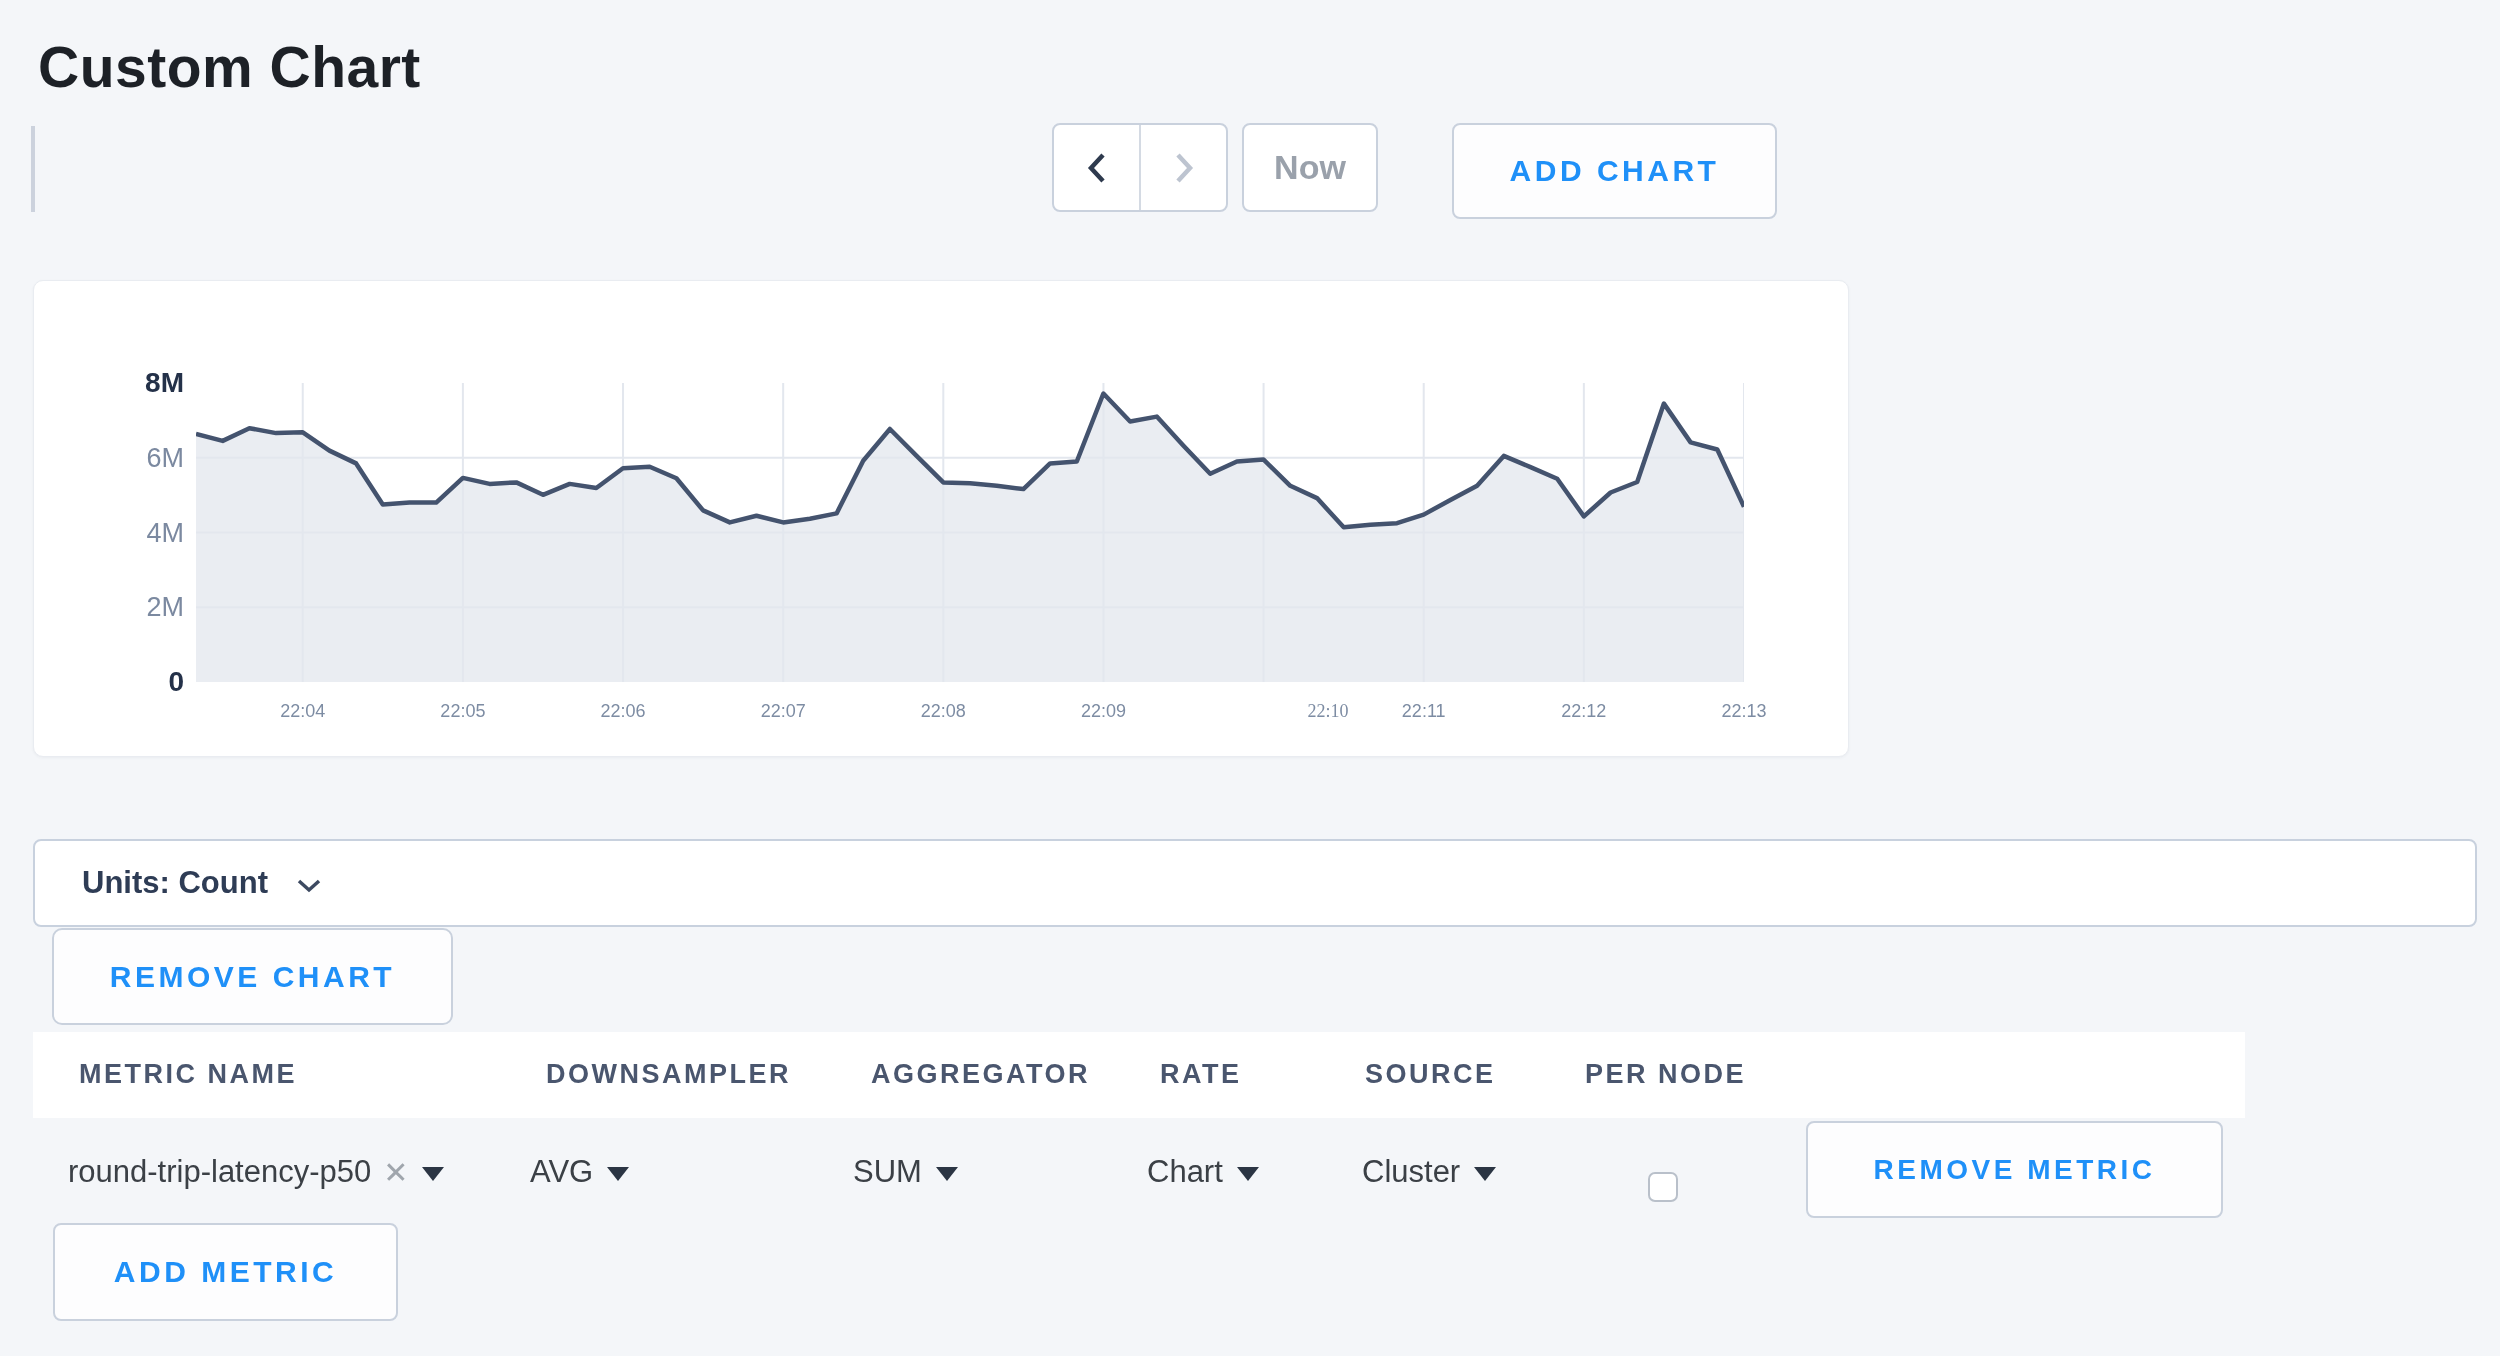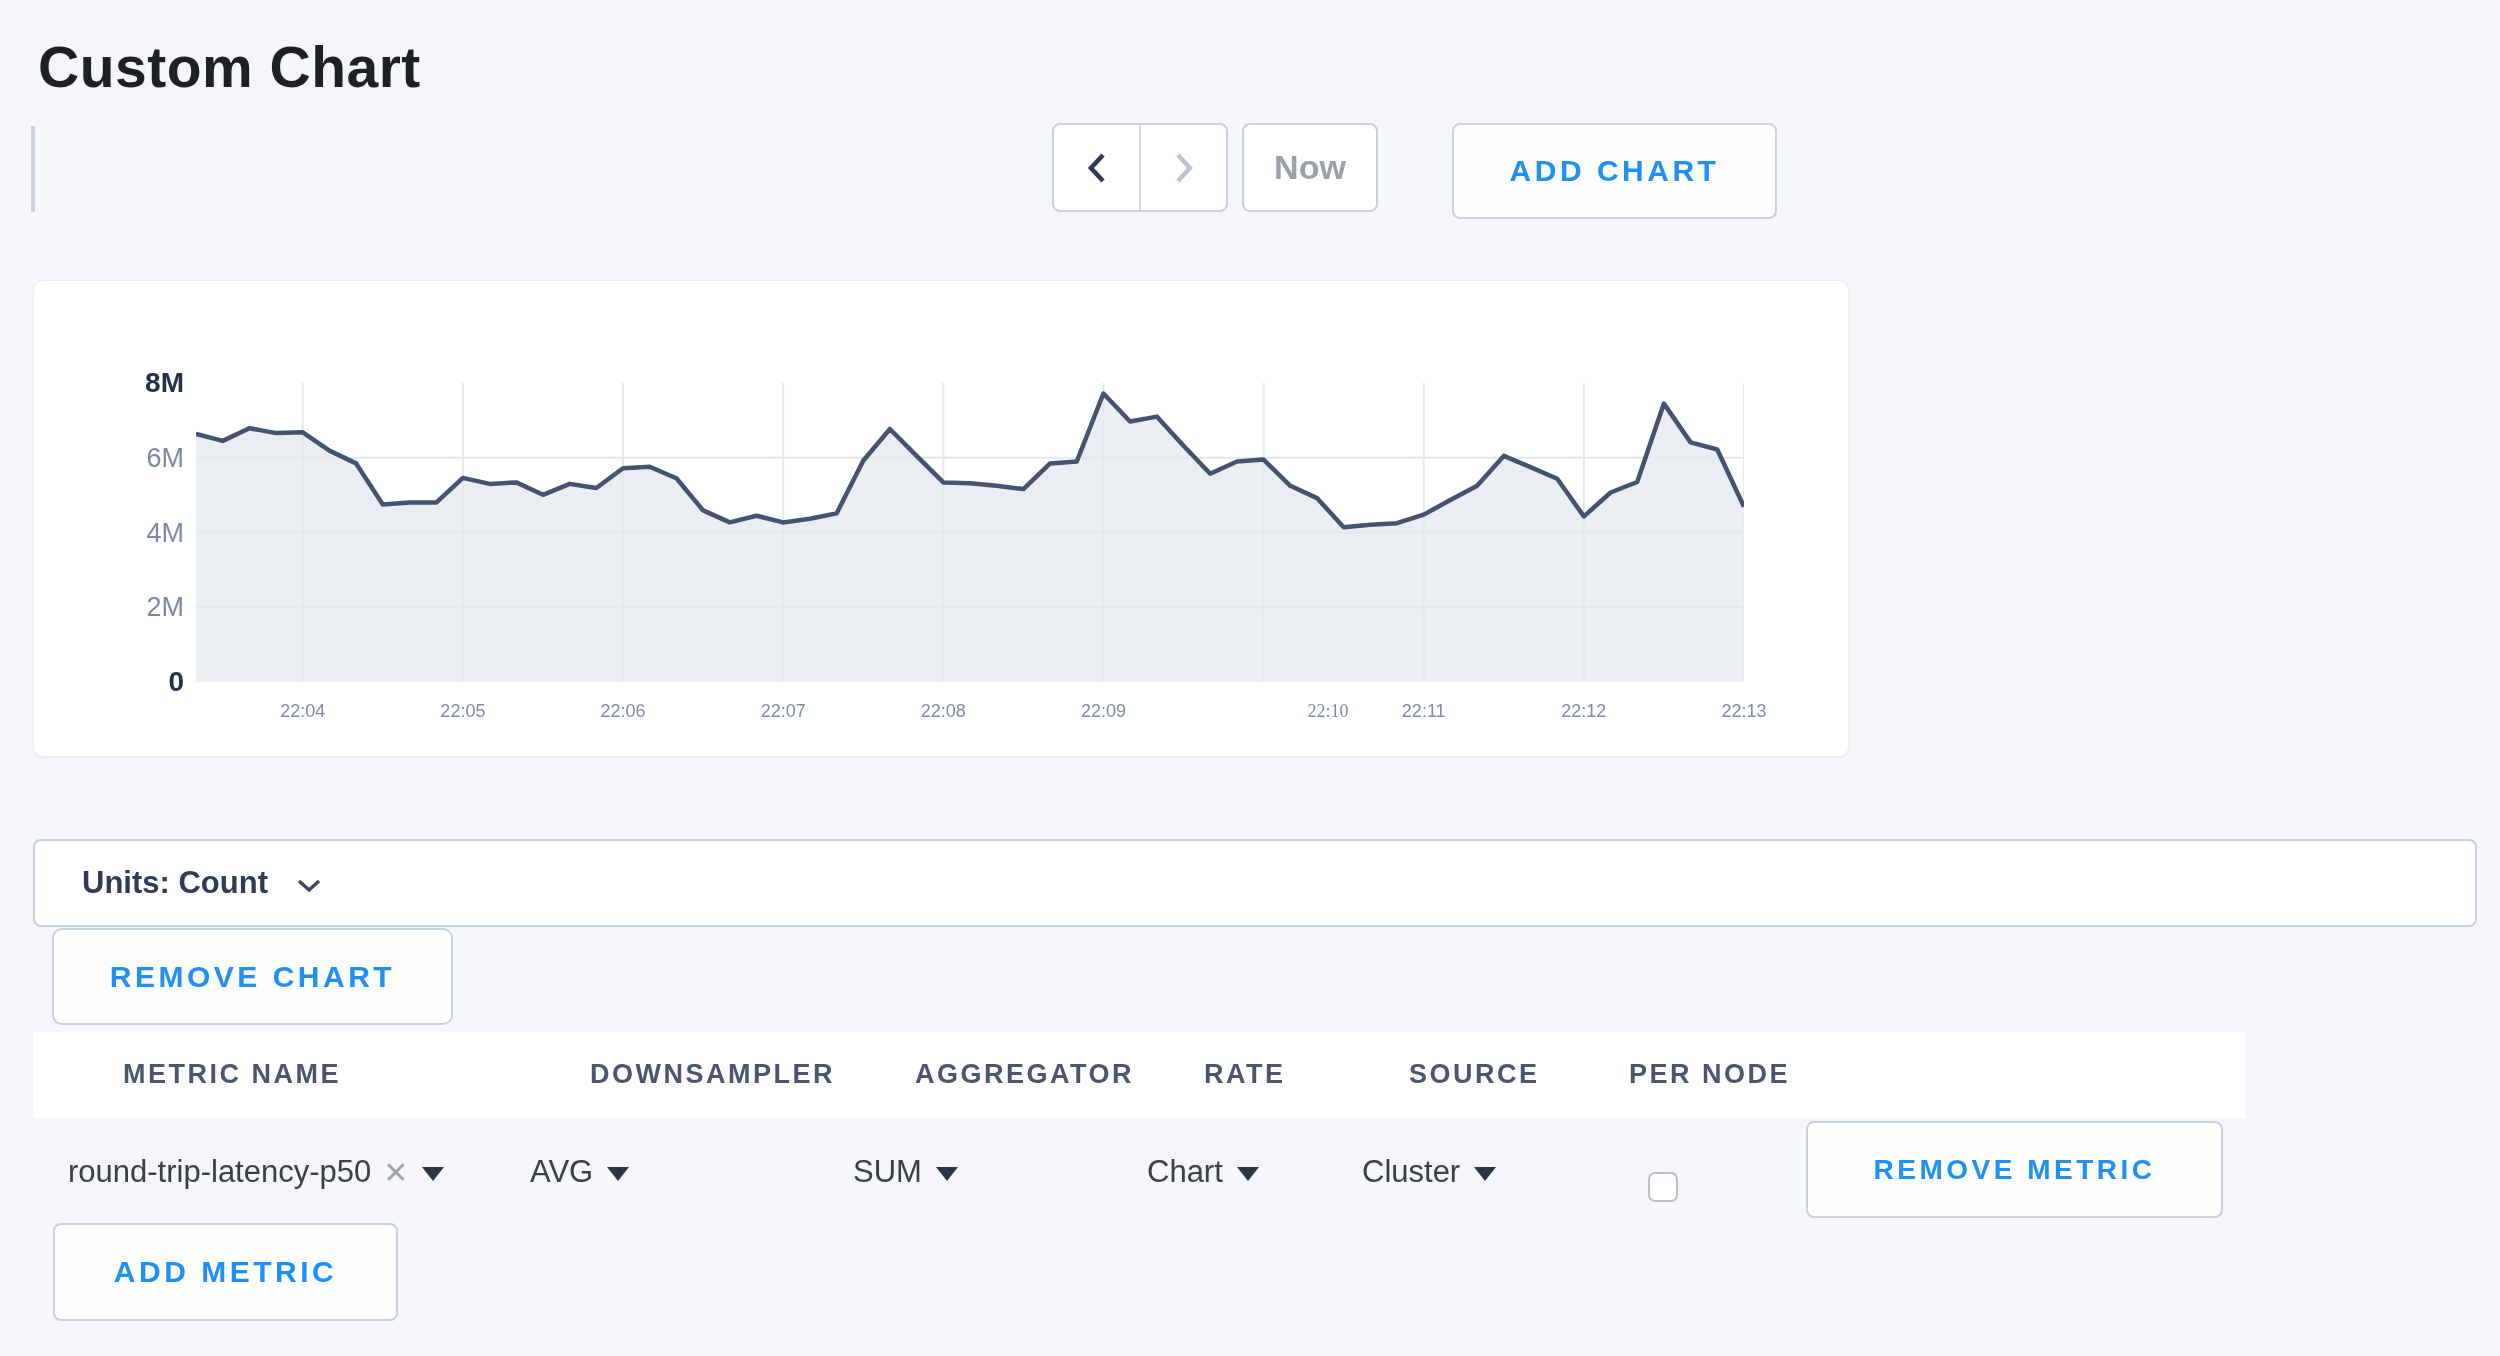--- a/index.html
+++ b/index.html
@@ -41,21 +41,21 @@
   .x-label{position:absolute;top:420px;transform:translateX(-50%);font-size:18px;color:#7d8ca3;}
 
   
   .units-bar{position:absolute;left:33px;top:839px;width:2444px;height:88px;background:#fff;
     border:2px solid #c8d1de;border-radius:8px;display:flex;align-items:center;cursor:pointer;}
   .units-label{margin-left:47px;font-size:31px;font-weight:700;color:#2e3c55;}
   .units-chevron{margin-left:28px;margin-top:4px;}
 
   
   .table-header{position:absolute;left:33px;top:1032px;width:2212px;height:86px;background:#fff;}
-  .th{position:absolute;top:27px;font-size:27px;font-weight:700;letter-spacing:2.5px;color:#4a566e;white-space:nowrap;margin-left:44px;}
+  .th{position:absolute;top:27px;font-size:27px;font-weight:700;letter-spacing:2.5px;color:#4a566e;white-space:nowrap;}
 
   .row-item{position:absolute;top:1150px;display:flex;align-items:center;font-size:31px;color:#3b4046;cursor:pointer;height:44px;}
   .caret{width:0;height:0;border-left:11px solid transparent;border-right:11px solid transparent;
     border-top:14px solid #2b3544;margin-left:14px;margin-top:4px;}
   .x-icon{color:#a0a6ad;font-size:30px;margin-left:12px;cursor:pointer;}
   .checkbox{position:absolute;left:1648px;top:1172px;width:30px;height:30px;background:#fff;
     border:2px solid #b9c0ca;border-radius:7px;cursor:pointer;}
 </style>
 </head>
 <body>

